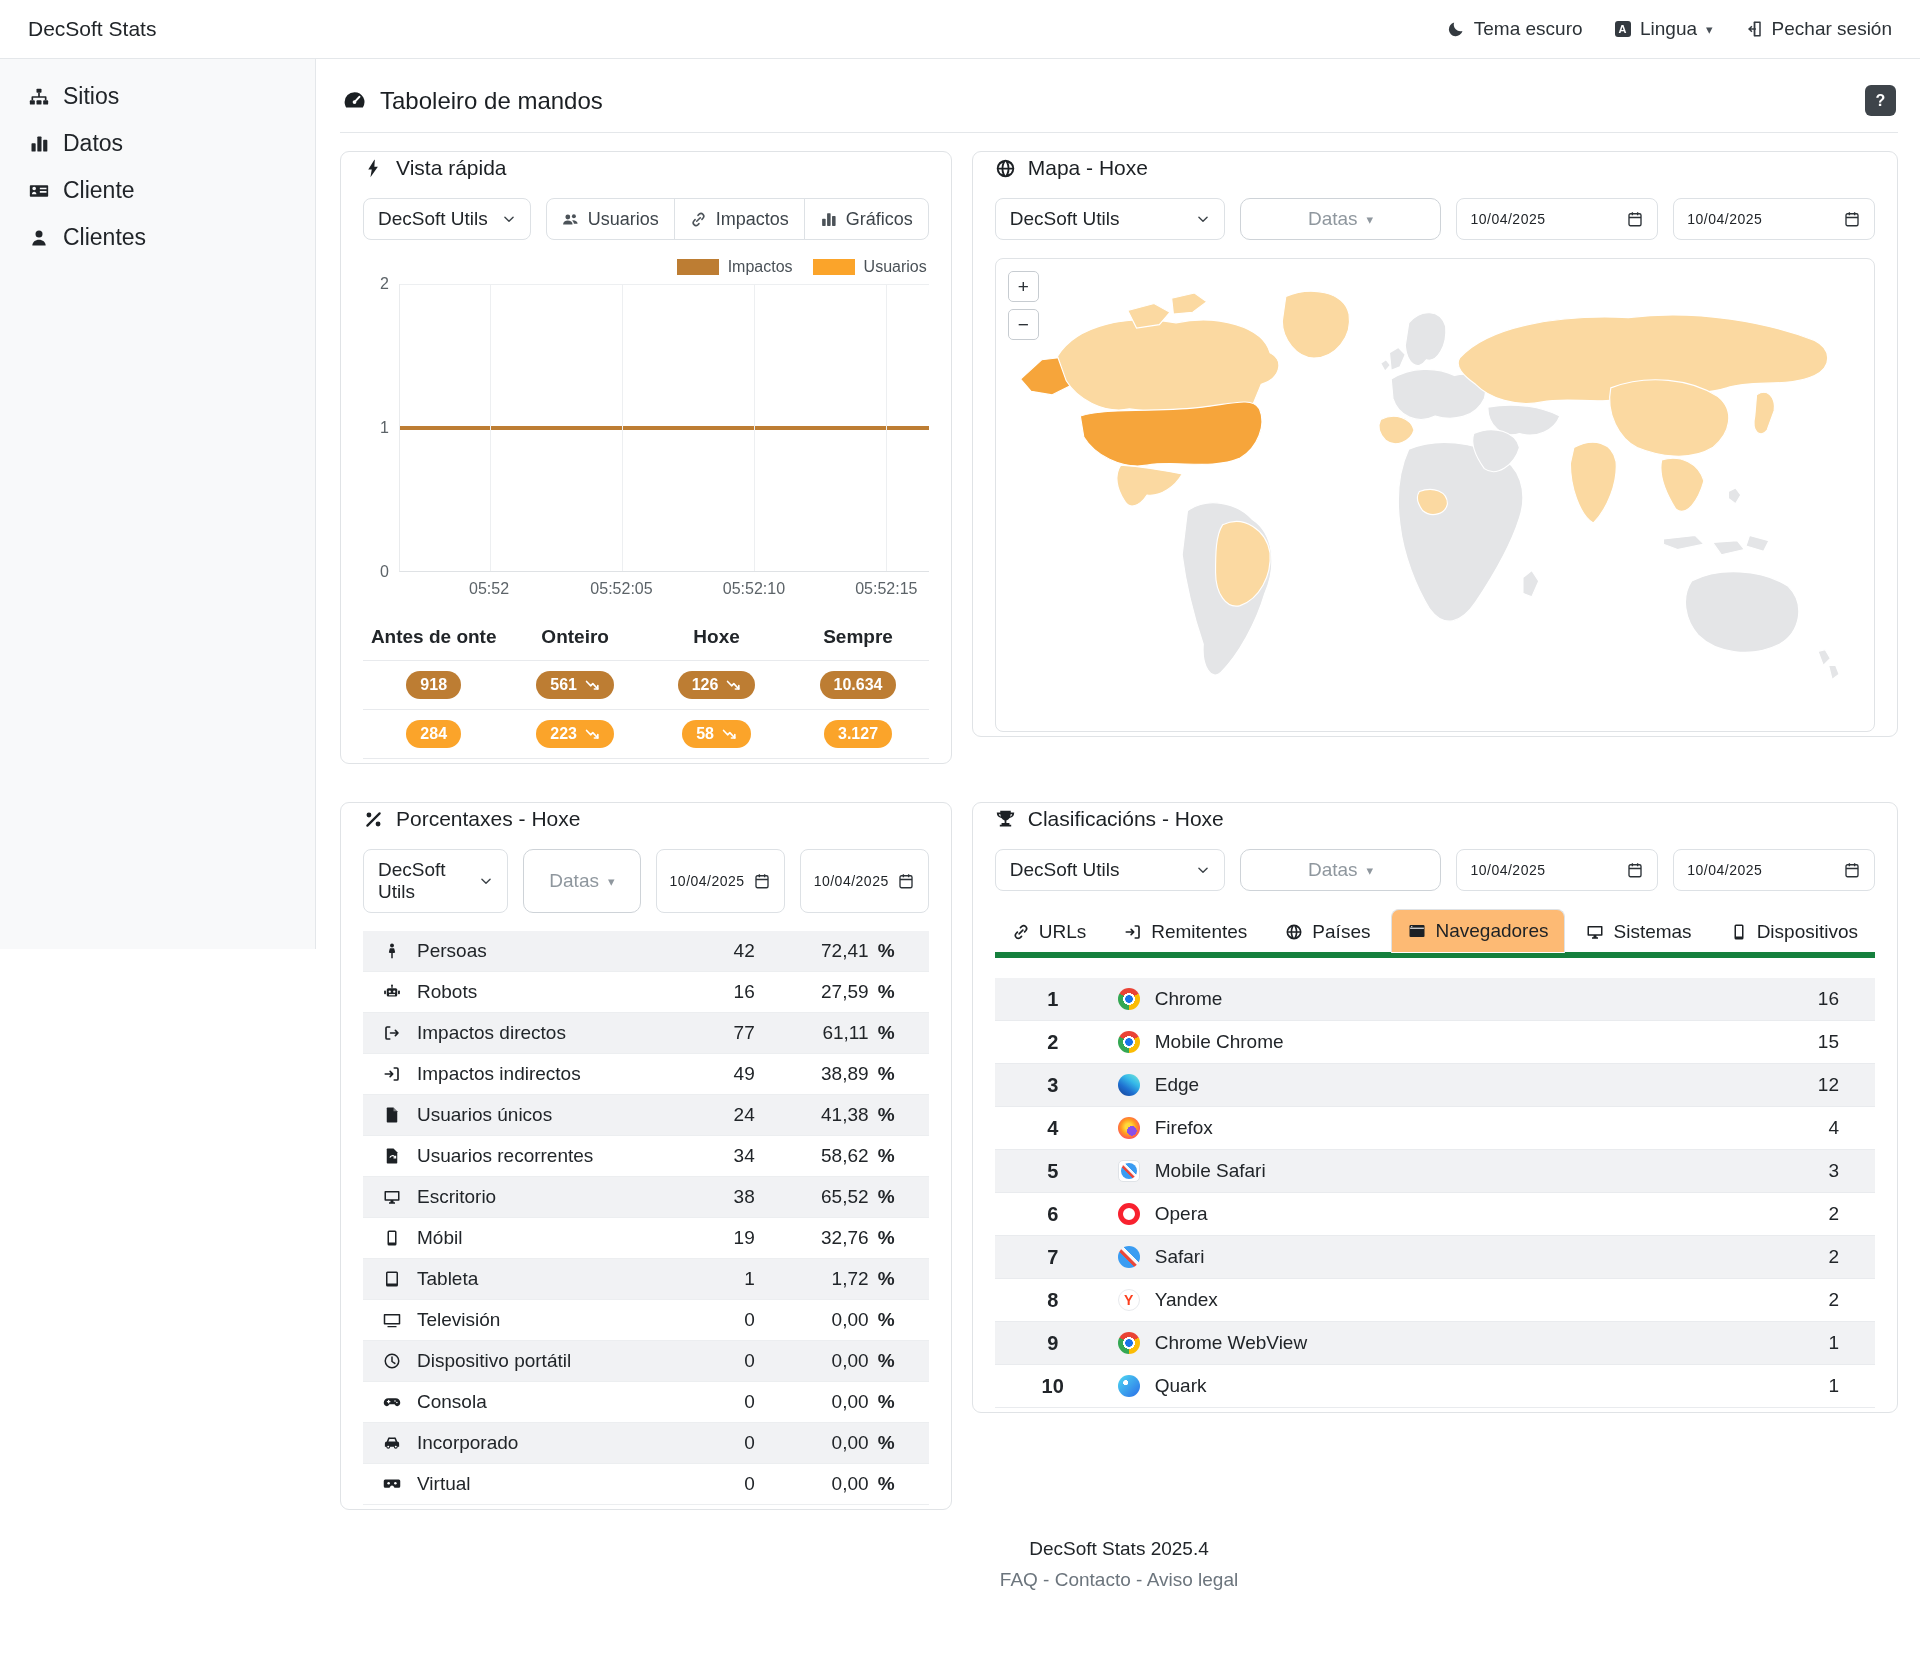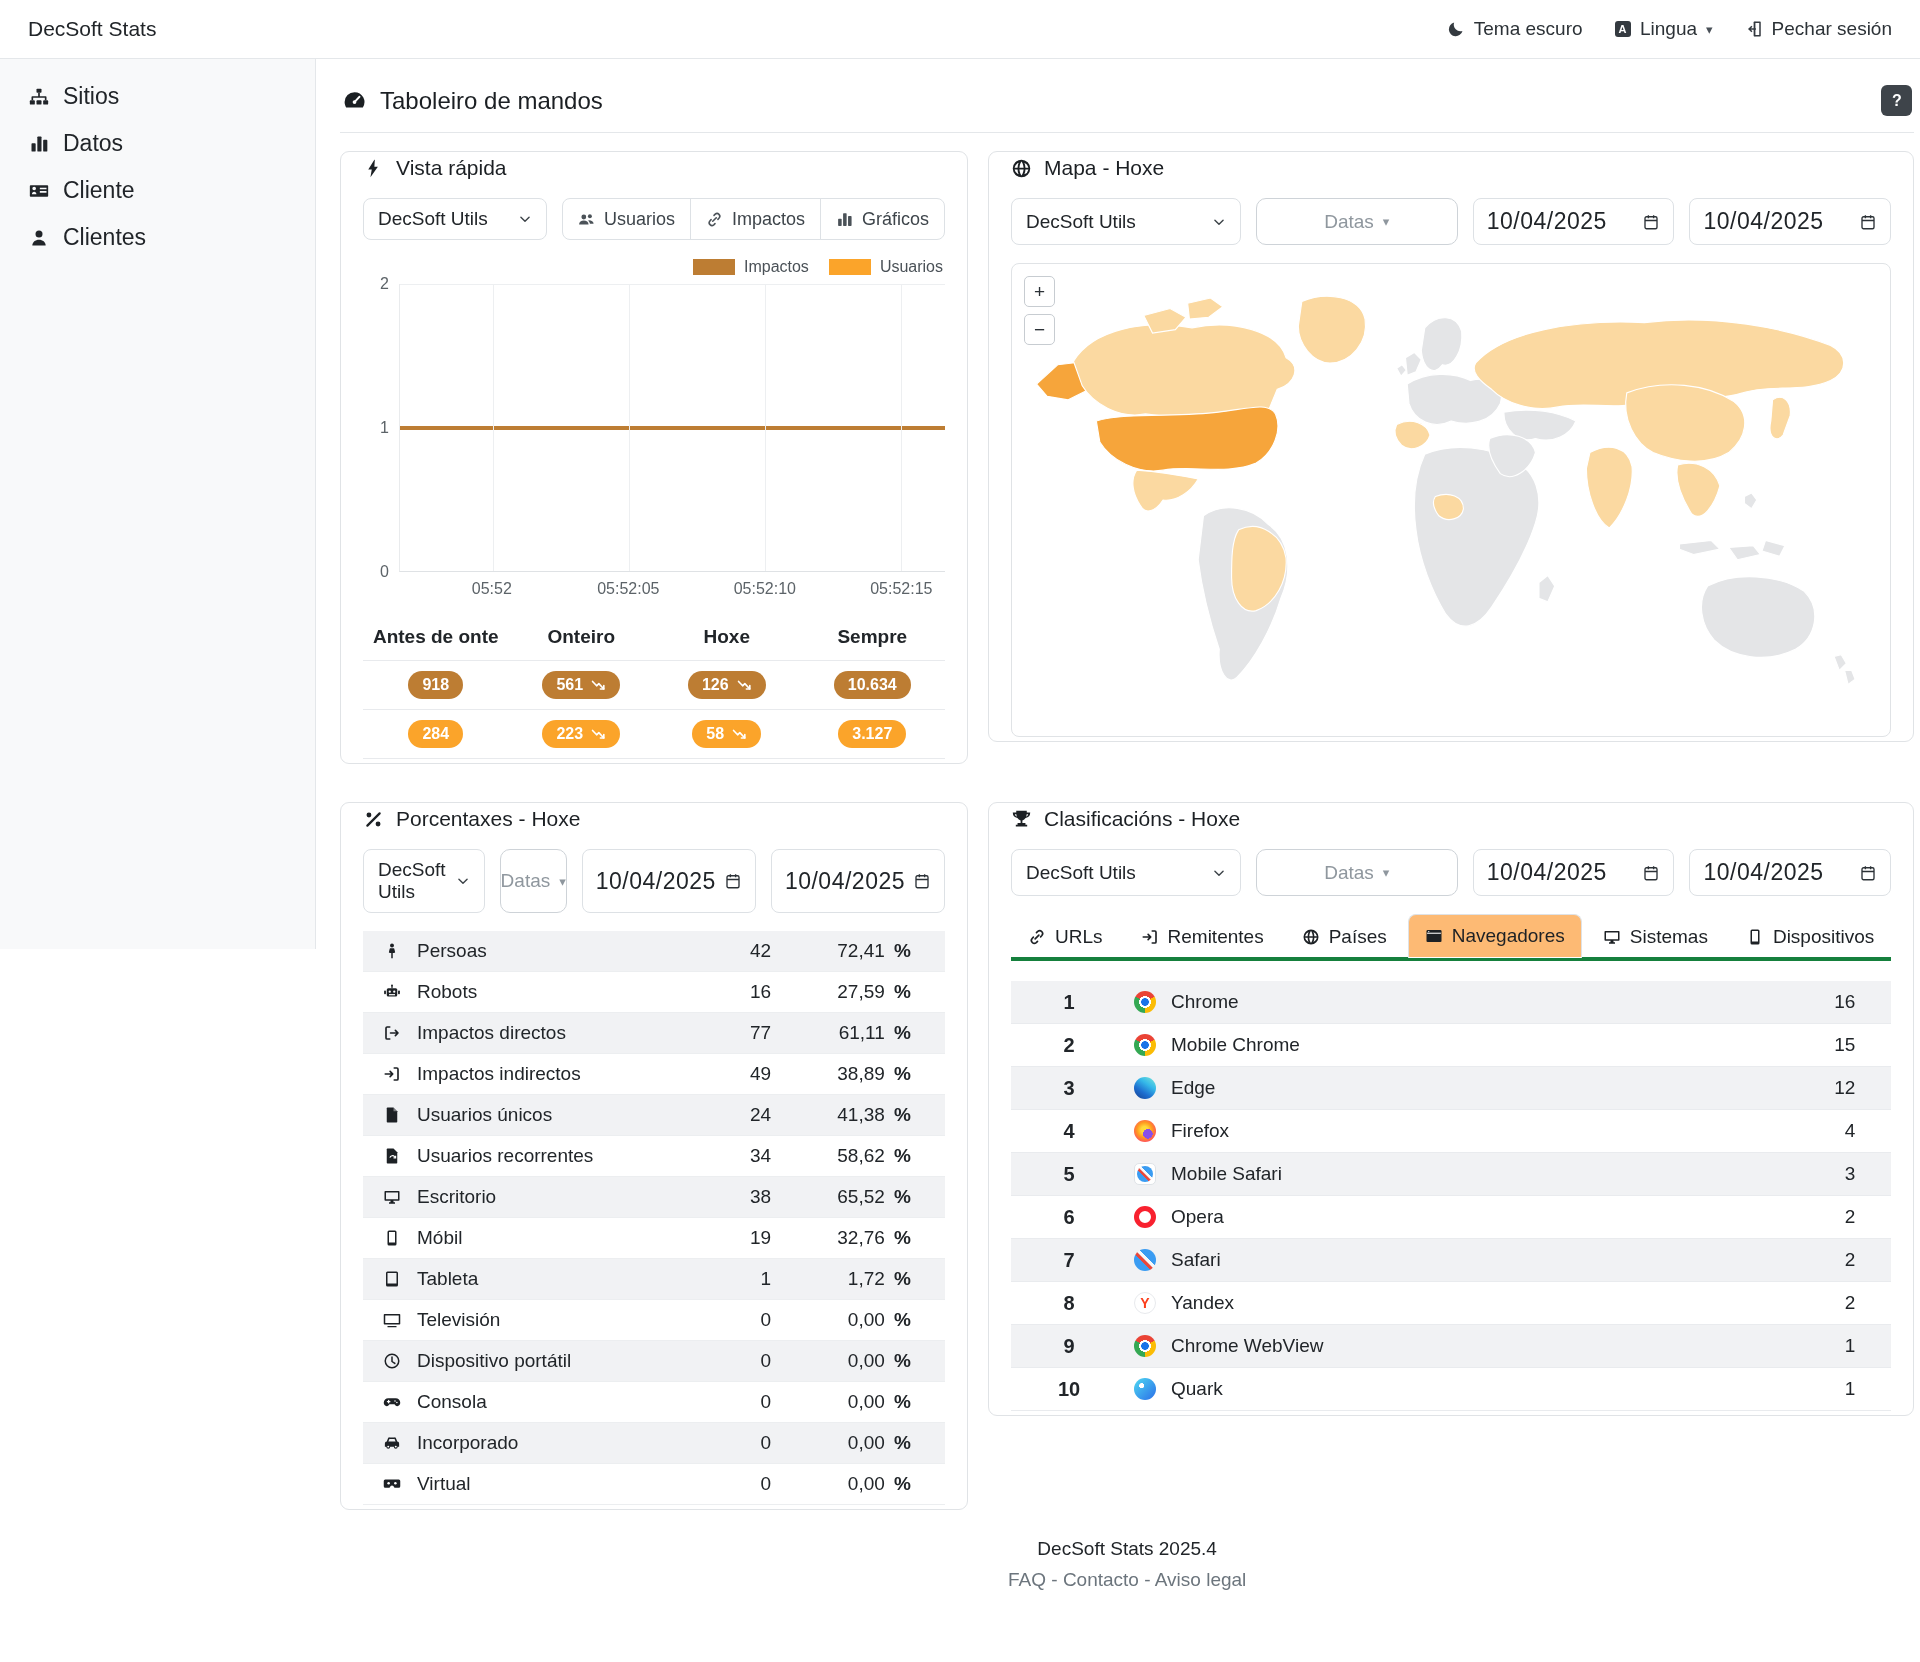--- a/index.html
+++ b/index.html
@@ -51,21 +51,21 @@
   .vbtn{display:flex;align-items:center;gap:9px;padding:9px 15px;background:#fff;
     border:1px solid #dde1e5;margin-left:-1px;font-size:18px;color:#3e454b;cursor:pointer;font-family:inherit}
   .vbtn .icon{font-size:17px;color:#4b5258}
   .vbtn:first-child{border-radius:8px 0 0 8px;margin-left:0}
   .vbtn:last-child{border-radius:0 8px 8px 0}
   .datas-btn{flex:1.15;display:flex;align-items:center;justify-content:center;gap:9px;
     border:1px solid #ced3d8;border-radius:10px;background:#fff;color:#8f979e;font-size:19px;
     cursor:pointer;font-family:inherit}
   .datas-btn .caret{color:#8f979e}
   .date-input{flex:1;display:flex;align-items:center;justify-content:space-between;gap:8px;
-    border:1px solid #dde1e5;border-radius:8px;background:#fff;padding:9px 13px;font-size:23px;
+    border:1px solid #dde1e5;border-radius:8px;background:#fff;padding:9px 13px;font-size:14px;
     cursor:pointer;letter-spacing:.5px}
   .date-input .icon{font-size:18px;color:#2c3237}
   
   .legend{display:flex;justify-content:flex-end;align-items:center;gap:20px;
     font-size:16px;color:#4a5157;margin:2px 2px 8px}
   .legend-item{display:inline-flex;align-items:center;gap:9px;cursor:pointer}
   .legend .sw{width:42px;height:16px;display:inline-block}
   .chartbox{display:flex}
   .ylabels{width:36px;position:relative;height:288px;flex:none;font-size:16px;color:#5c6océ368}
   .ylabels span{position:absolute;right:10px;transform:translateY(-50%);color:#5c6368}
@@ -98,21 +98,21 @@
   
   .pct-table{margin-top:2px}
   .pct-row{display:grid;grid-template-columns:30px 1fr 70px 150px;gap:10px;align-items:center;
     height:41px;padding:0 14px;font-size:19px;border-bottom:1px solid #eceef0}
   .pct-row:nth-child(odd){background:#f1f2f4}
   .pct-row .icon{font-size:18px;color:#1d2125}
   .pct-value{text-align:right}
   .pct-pct{text-align:right;padding-right:20px}
   .pgl{font-weight:bold;margin-left:4px}
   
-  .tabs{display:flex;border-bottom:4px solid #15803d;gap:4px;margin-bottom:20px}
+  .tabs{display:flex;border-bottom:6px solid #15803d;gap:4px;margin-bottom:20px}
   .tab{display:flex;align-items:center;gap:9px;padding:10px 16px;background:none;border:1px solid transparent;
     border-bottom:none;font-size:19px;color:#1d2125;cursor:pointer;font-family:inherit;margin-bottom:-1px;
     border-radius:8px 8px 0 0}
   .tab .icon{font-size:18px}
   .tab.active{border-color:#dfe2e5;background:#fdba74;border-bottom:1px solid #fff}
   .rank-row{display:grid;grid-template-columns:100px 52px 1fr 110px;align-items:center;height:43px;
     padding:0 8px;font-size:19px;border-bottom:1px solid #e9ebee}
   .rank-row:nth-child(odd){background:#f1f2f4}
   .rank-num{text-align:center;font-weight:600;font-size:20px}
   .rank-count{text-align:right;padding-right:28px}

